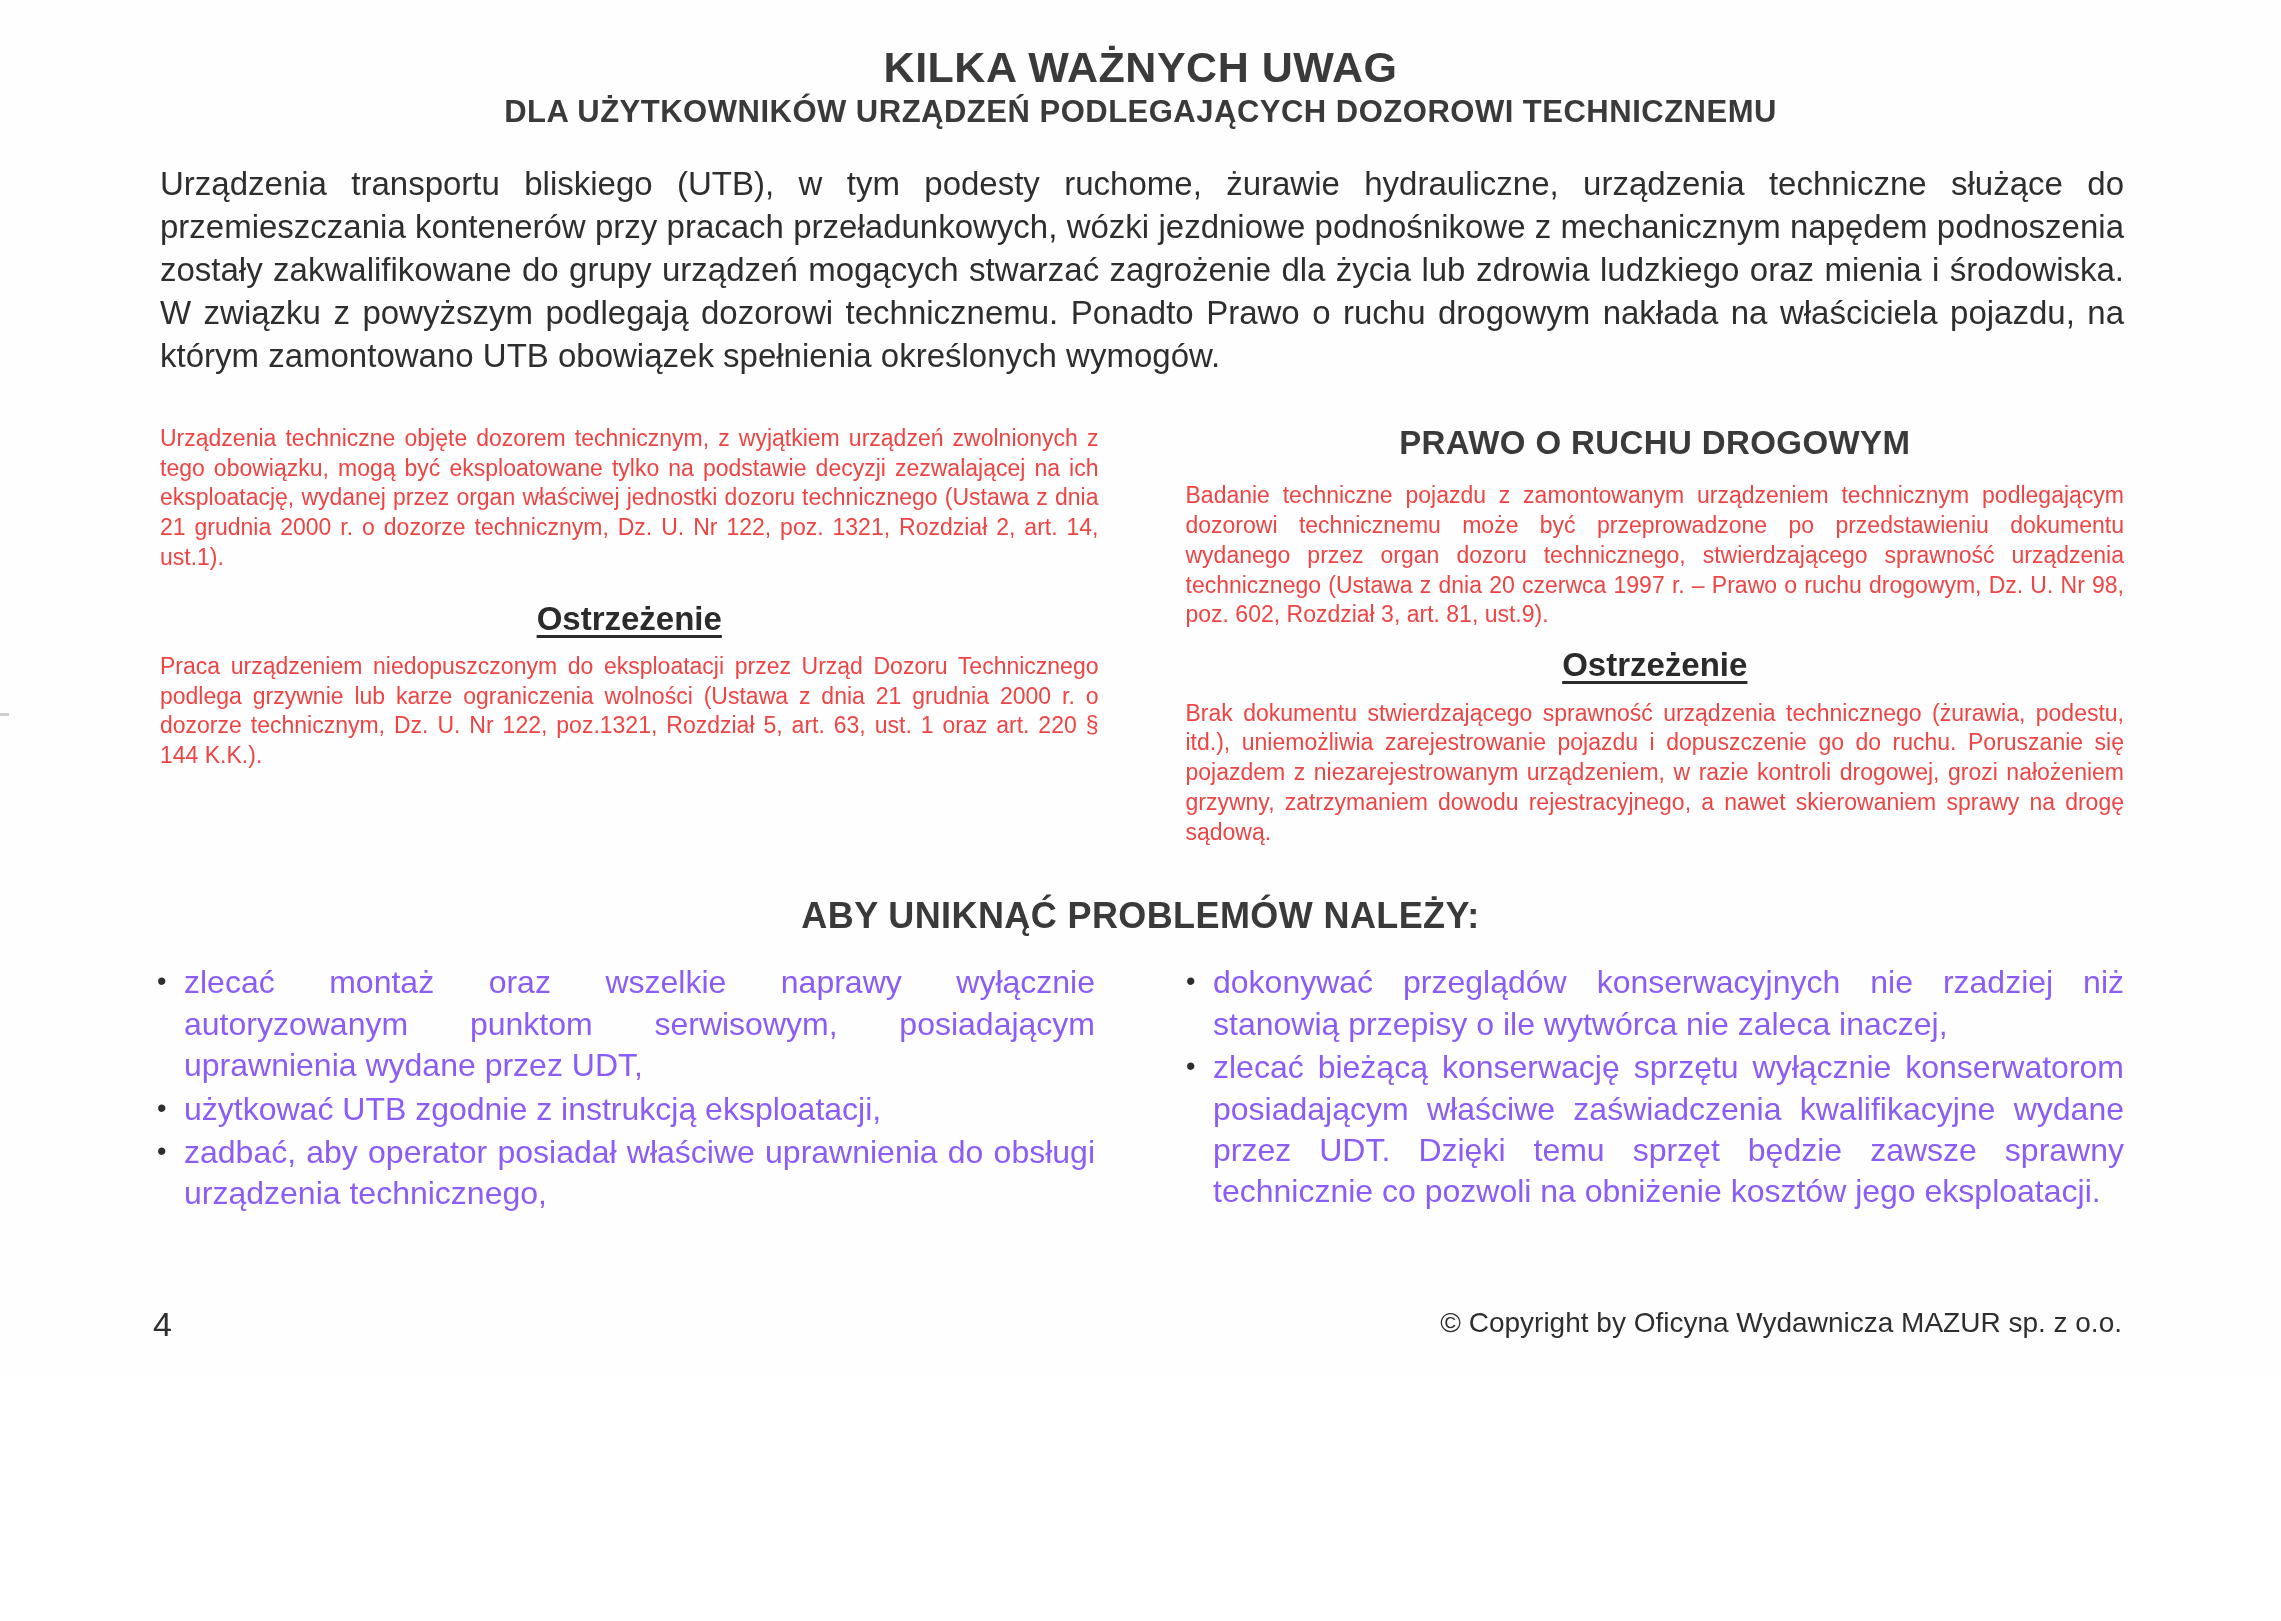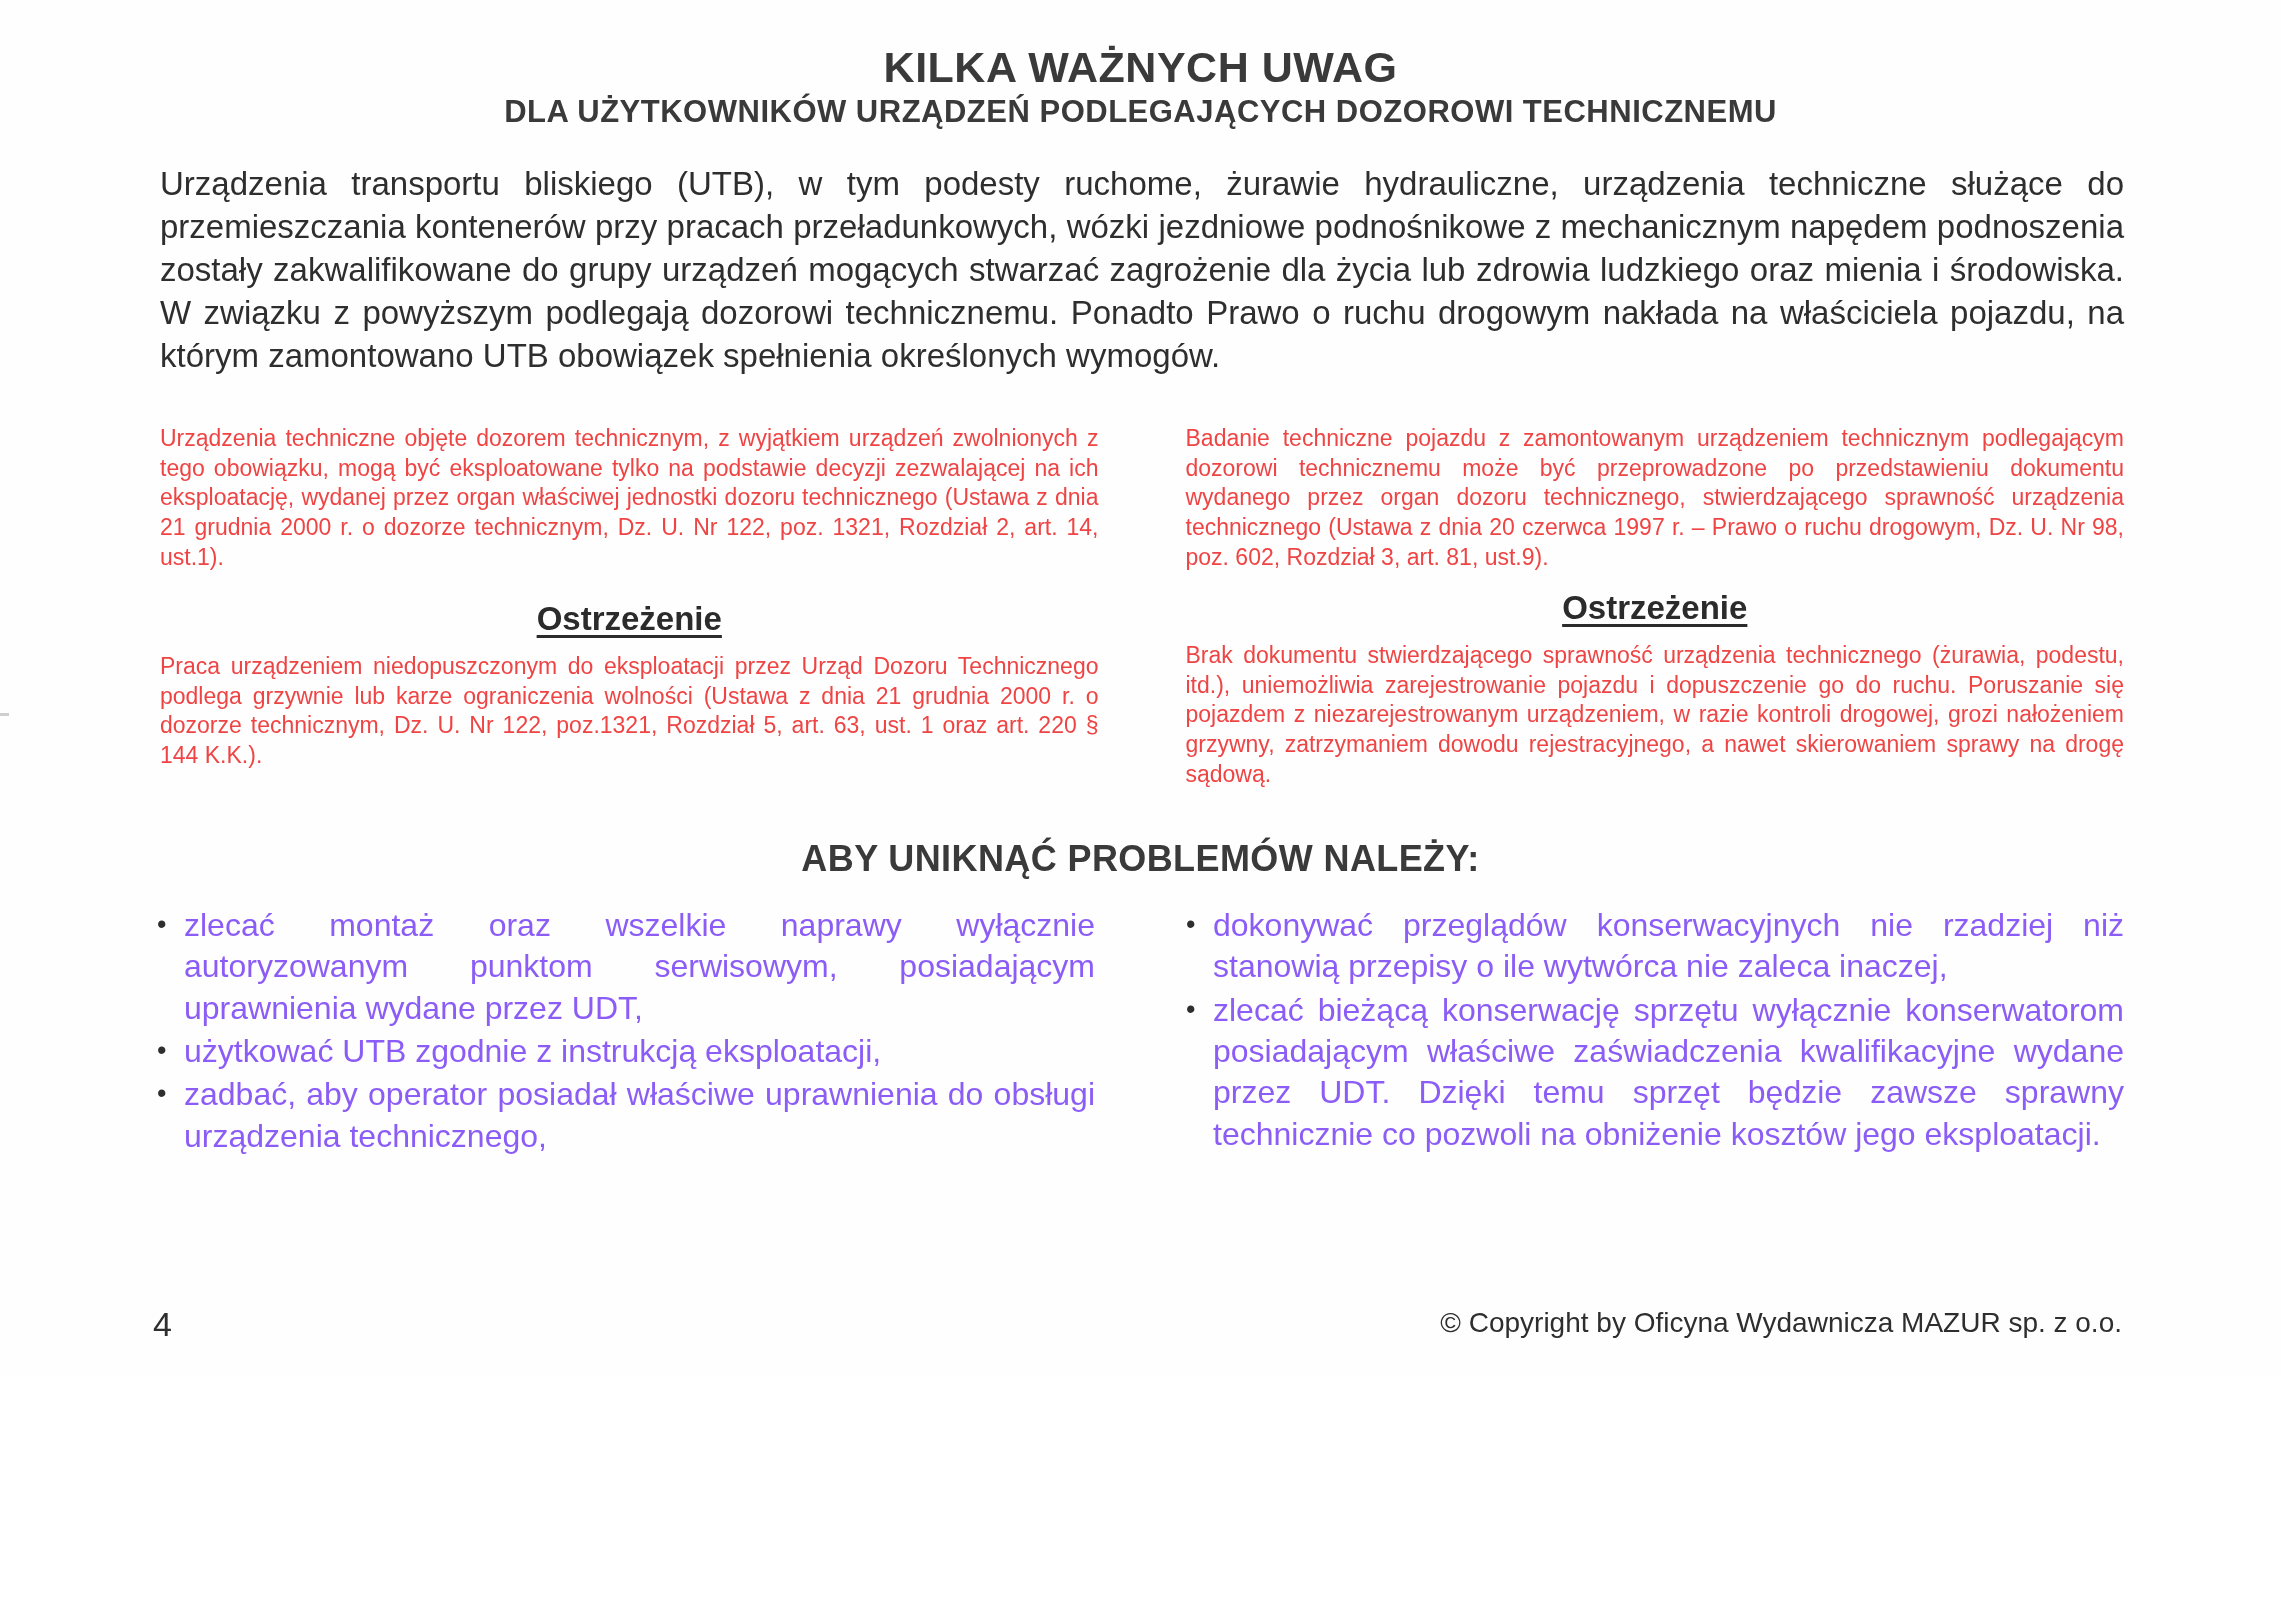--- a/index.html
+++ b/index.html
@@ -172,20 +172,21 @@
 
   <div class="columns">
 
     <div class="col">
       <p class="body-text">Urządzenia techniczne objęte dozorem technicznym, z wyjątkiem urządzeń zwolnionych z tego obowiązku, mogą być eksploatowane tylko na podstawie decyzji zezwalającej na ich eksploatację, wydanej przez organ właściwej jednostki dozoru technicznego (Ustawa z dnia 21 grudnia 2000 r. o dozorze technicznym, Dz. U. Nr 122, poz. 1321, Rozdział 2, art. 14, ust.1).</p>
       <div class="warn-head">Ostrzeżenie</div>
       <p class="body-text">Praca urządzeniem niedopuszczonym do eksploatacji przez Urząd Dozoru Technicznego podlega grzywnie lub karze ograniczenia wolności (Ustawa z dnia 21 grudnia 2000 r. o dozorze technicznym, Dz. U. Nr 122, poz.1321, Rozdział 5, art. 63, ust. 1 oraz art. 220 § 144 K.K.).</p>
     </div>
 
     <div class="col">
+      <div class="section-head center">PRAWO O RUCHU DROGOWYM</div>
       <p class="body-text">Badanie techniczne pojazdu z zamontowanym urządzeniem technicznym podlegającym dozorowi technicznemu może być przeprowadzone po przedstawieniu dokumentu wydanego przez organ dozoru technicznego, stwierdzającego sprawność urządzenia technicznego (Ustawa z dnia 20 czerwca 1997 r. – Prawo o ruchu drogowym, Dz. U. Nr 98, poz. 602, Rozdział 3, art. 81, ust.9).</p>
       <div class="warn-head tight">Ostrzeżenie</div>
       <p class="body-text">Brak dokumentu stwierdzającego sprawność urządzenia technicznego (żurawia, podestu, itd.), uniemożliwia zarejestrowanie pojazdu i dopuszczenie go do ruchu. Poruszanie się pojazdem z niezarejestrowanym urządzeniem, w razie kontroli drogowej, grozi nałożeniem grzywny, zatrzymaniem dowodu rejestracyjnego, a nawet skierowaniem sprawy na drogę sądową.</p>
     </div>
 
   </div>
 
   <div class="bottom-head">ABY UNIKNĄĆ PROBLEMÓW NALEŻY:</div>
 
   <div class="bullet-columns">

